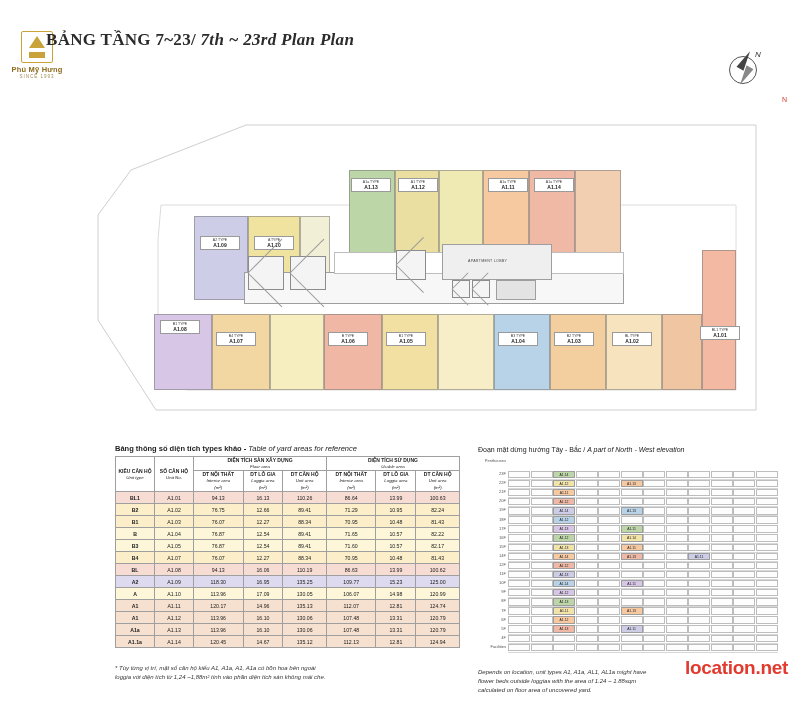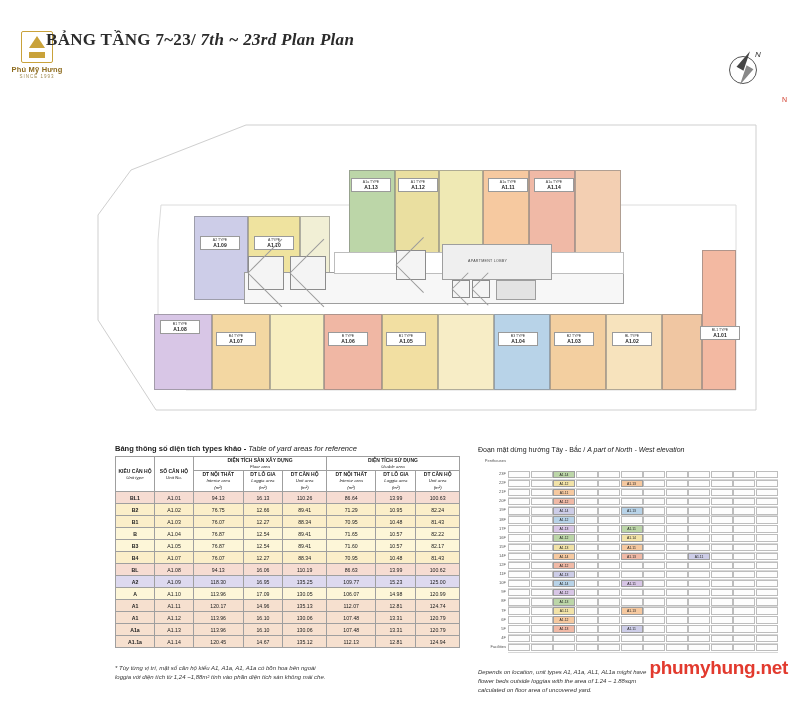--- a/index.html
+++ b/index.html
@@ -674,13 +674,13 @@
       <div class="elevlab" style="top: 185.9px;">Facilities</div>
     </div>
 </div>
 
 <div id="elevnote" class="abs">
   <span>Depends on location, unit types A1, A1a, AL1, AL1a might have</span><br>
   <span>flower beds outside loggias with the area of 1.24 ~ 1.88sqm</span><br>
   <span>calculated on floor area of uncovered yard.</span>
 </div>
 
-<div id="wm" class="abs">phumyhung.net</div>
+<div id="wm" class="abs">location.net</div>
 
 </body></html>

